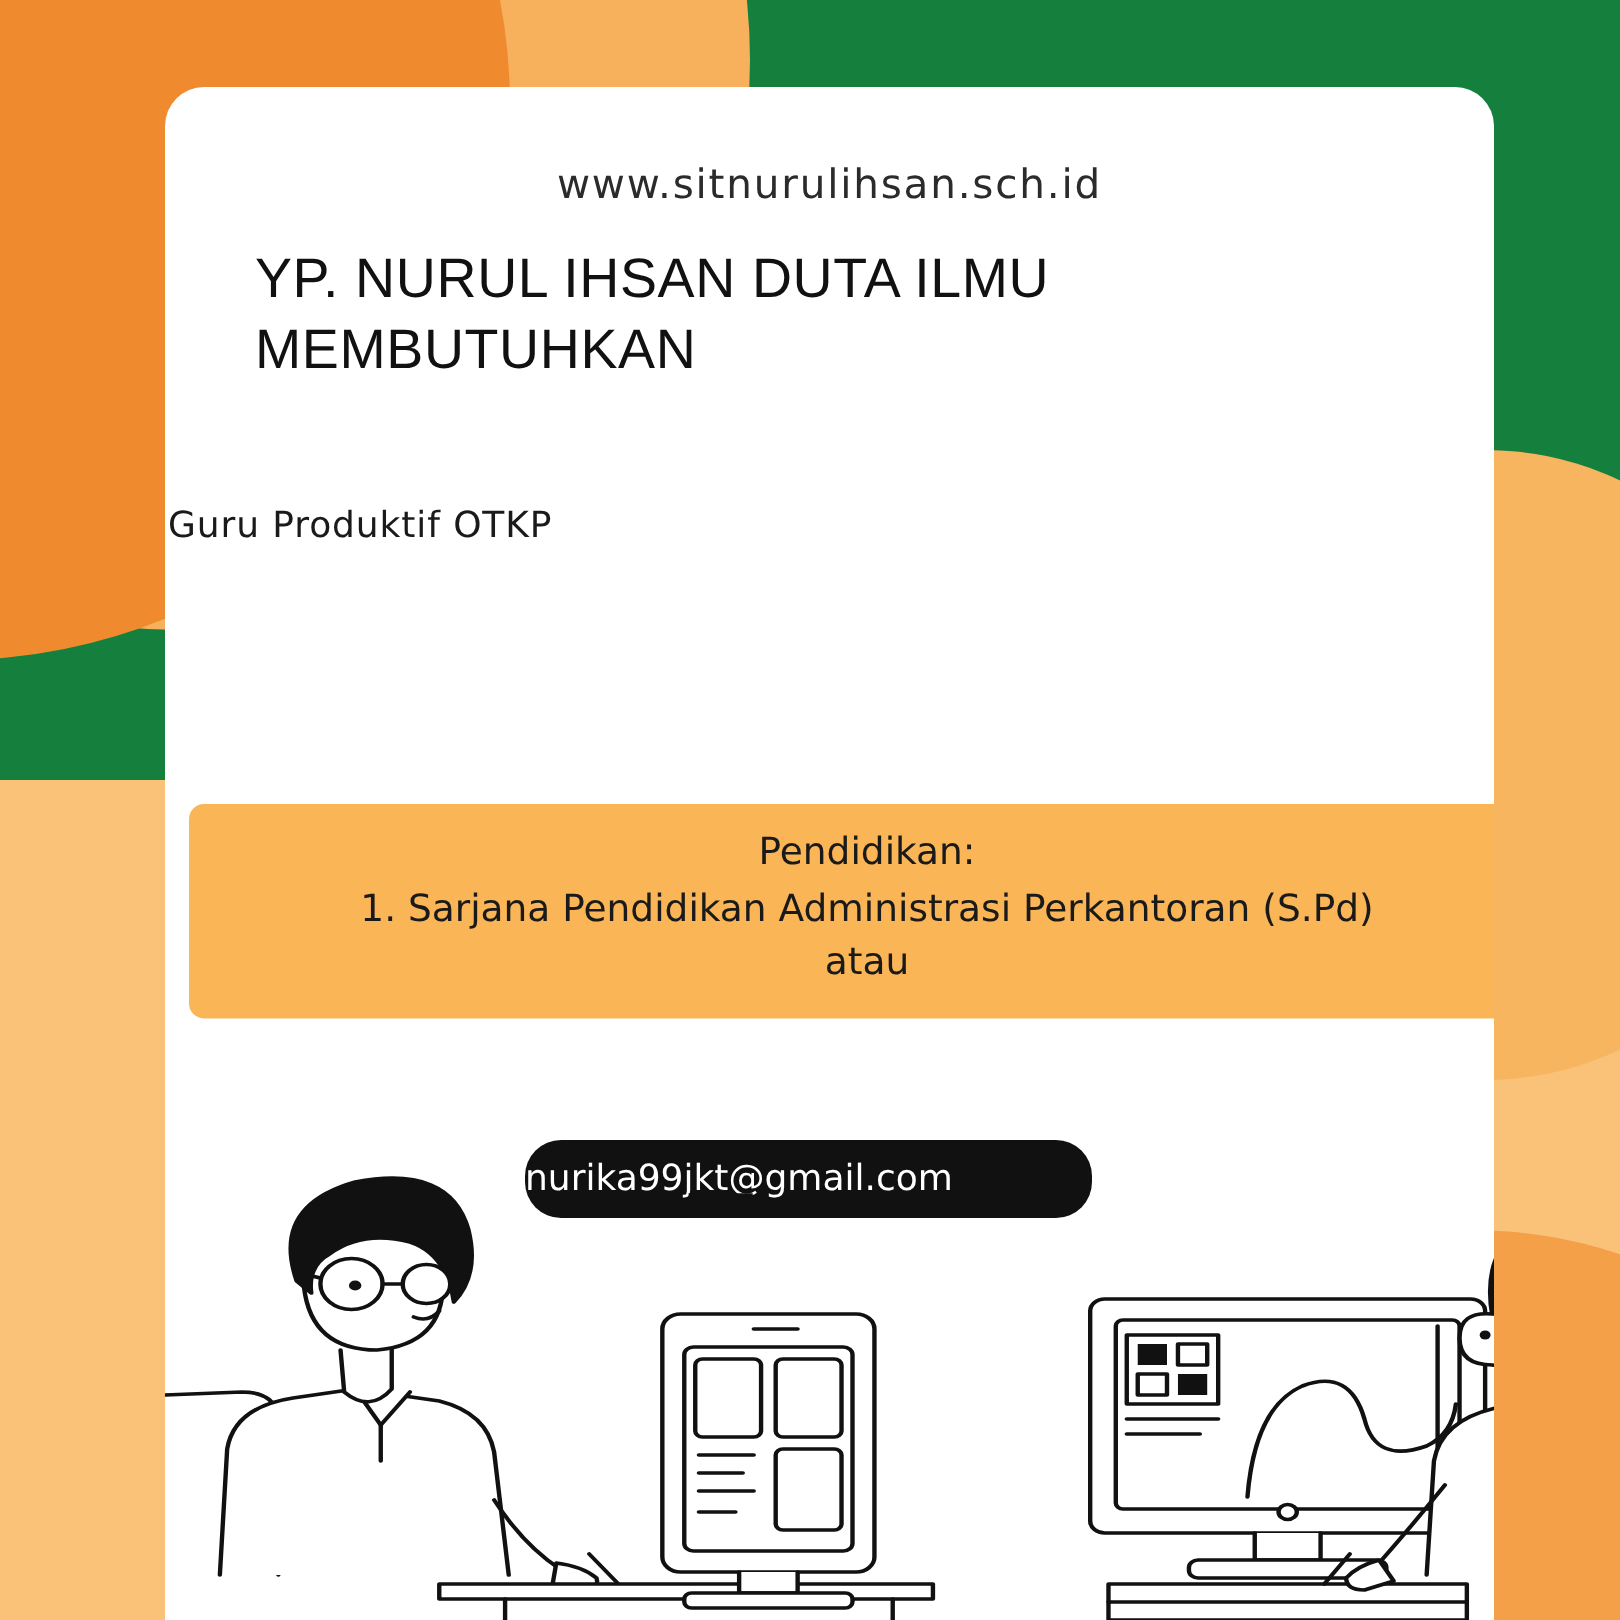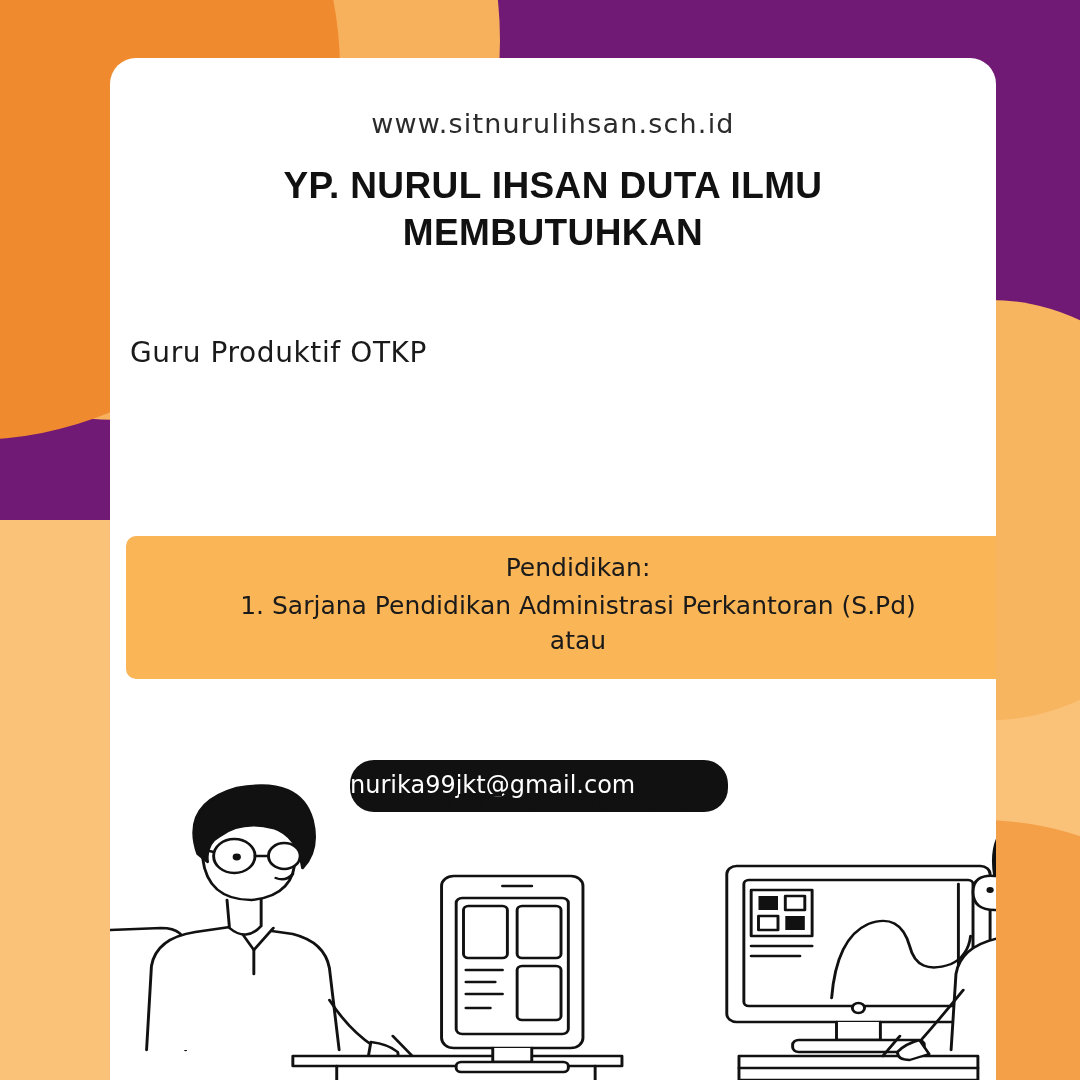--- a/index.html
+++ b/index.html
@@ -10,21 +10,21 @@
     width: 1080px;
     height: 1080px;
     font-family: "Liberation Sans", sans-serif;
     overflow: hidden;
   }
 
   #poster {
     position: relative;
     width: 1080px;
     height: 1080px;
-    background: #701a75;
+    background: #15803d;
     overflow: hidden;
   }
 
   
   .bg-soft-top-left {
     position: absolute;
     left: -260px;
     top: -340px;
     width: 760px;
     height: 760px;
@@ -89,33 +89,32 @@
     letter-spacing: 1.2px;
     color: #2b2b2b;
     font-family: "DejaVu Sans", sans-serif;
   }
 
   .headline {
     position: absolute;
     left: 60px;
     top: 104px;
     width: 766px;
-    text-align: center;
     font-size: 37px;
-    font-weight: bold;
+    font-weight: normal;
     line-height: 1.28;
     color: #111111;
     letter-spacing: 0.4px;
   }
 
   .position-title {
     position: absolute;
-    left: 20px;
+    left: 2px;
     top: 278px;
-    font-size: 28px;
+    font-size: 24px;
     color: #1a1a1a;
     font-family: "DejaVu Sans", sans-serif;
     letter-spacing: 0.6px;
   }
 
   .pill-level {
     position: absolute;
     left: 18px;
     top: 344px;
     width: 412px;

